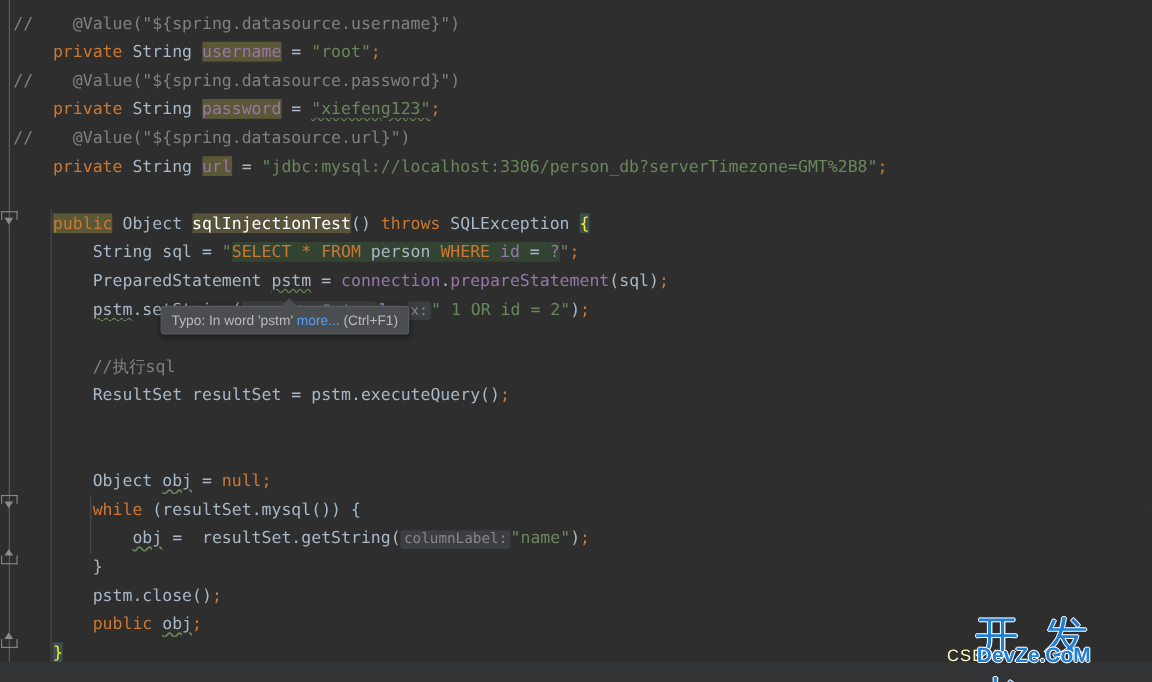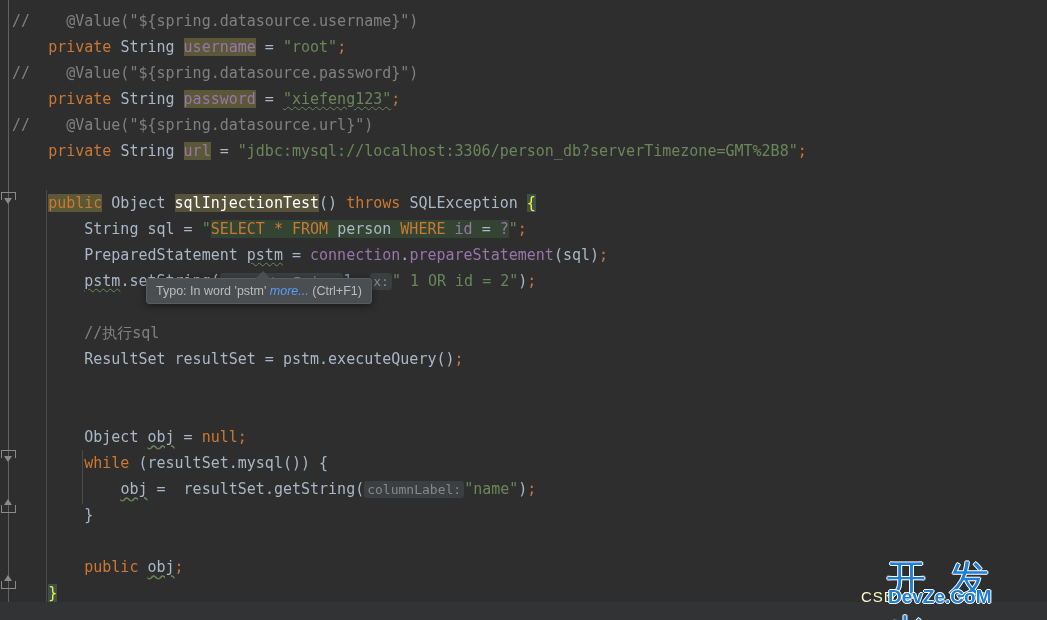--- a/index.html
+++ b/index.html
@@ -149,21 +149,21 @@
     border: 1px solid #5a5d5f;
     border-radius: 3px;
     color: #bbbbbb;
     font-family: "Liberation Sans", sans-serif;
     font-size: 12.5px;
     padding: 5px 9px;
     white-space: nowrap;
     box-shadow: 0 2px 7px rgba(0,0,0,0.45);
     z-index: 40;
   }
-  .tooltip .link { color: #589df6; font-style: italic; }
+  .tooltip .link { color: #589df6; }
   .tooltip-arrow {
     position: absolute;
     width: 0; height: 0;
     border-left: 8px solid transparent;
     border-right: 8px solid transparent;
     border-bottom: 8px solid #4b4e50;
     z-index: 41;
   }
 
   
@@ -286,20 +286,21 @@
     
     <div class="ln" style="top:450px; left:12px;"><span class="punct">        </span><span class="kw">while</span><span class="punct"> (</span><span class="ident">resultSet</span><span class="punct">.</span><span class="ident">mysql</span><span class="punct">()) </span><span class="punct">{</span></div>
 
     
     <div class="ln" style="top:476px; left:12px;"><span class="punct">            </span><span class="ident warnline">obj</span><span class="punct"> =  </span><span class="ident">resultSet</span><span class="punct">.</span><span class="ident">getString</span><span class="punct">(</span><span class="hint">columnLabel:</span><span class="str">"name"</span><span class="punct">)</span><span class="semi">;</span></div>
 
     
     <div class="ln" style="top:502px; left:12px;"><span class="punct">        </span><span class="punct">}</span></div>
 
     
+    <div class="ln" style="top:528px; left:12px;"><span class="punct">        </span><span class="ident">pstm</span><span class="punct">.</span><span class="ident">close</span><span class="punct">()</span><span class="semi">;</span></div>
 
     
     <div class="ln" style="top:554px; left:12px;"><span class="punct">        </span><span class="kw">public</span><span class="punct"> </span><span class="ident warnline">obj</span><span class="semi">;</span></div>
 
     
     <div class="ln" style="top:580px; left:12px;"><span class="punct">    </span><span class="brace">}</span></div>
 
   </div>
 
   <div class="tooltip-arrow" style="left:255px; top:271px;"></div>

